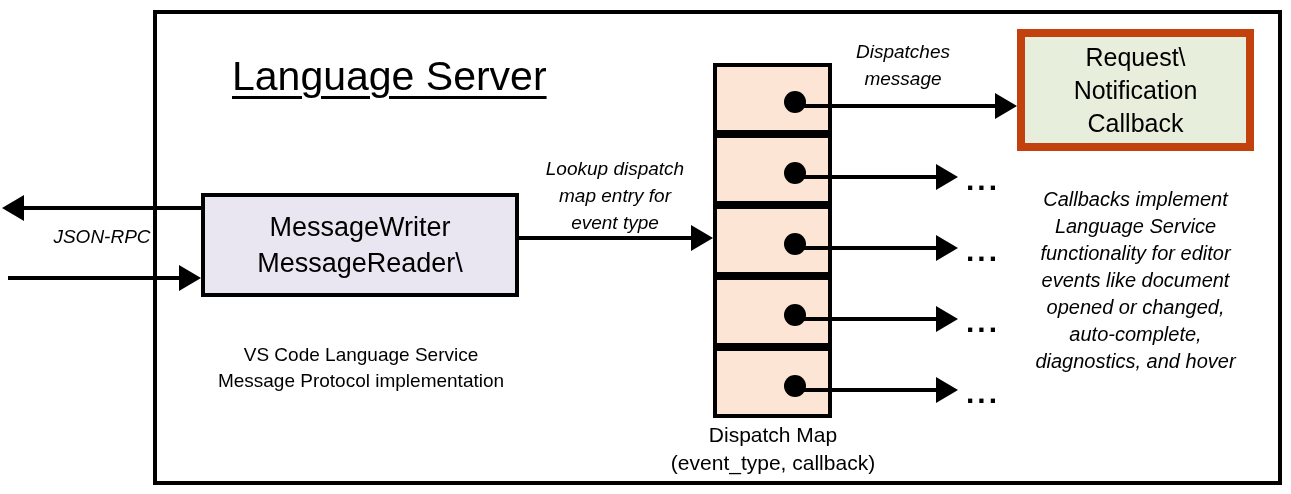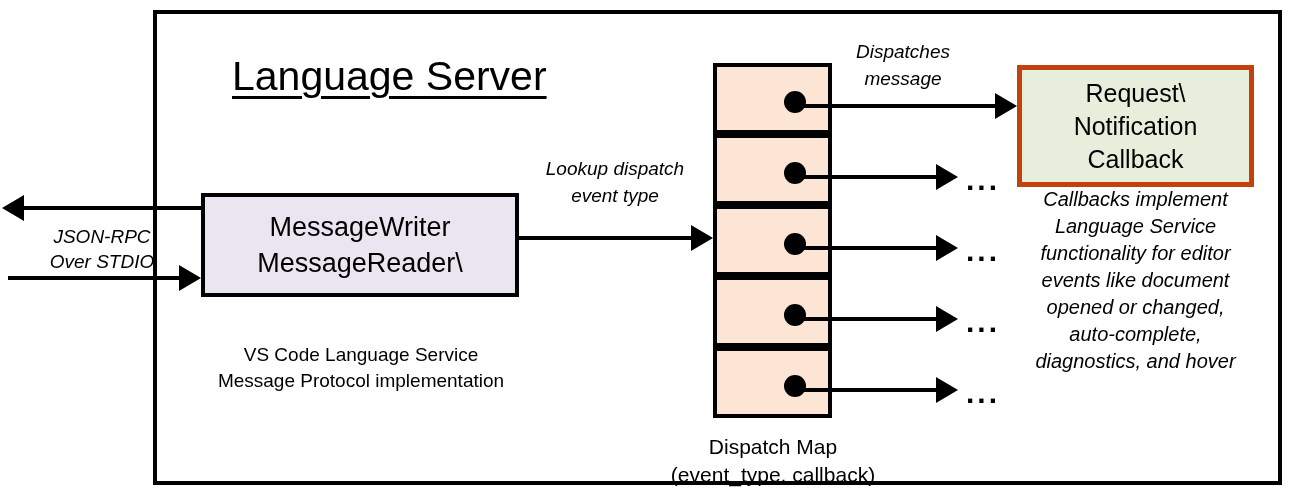--- a/index.html
+++ b/index.html
@@ -129,37 +129,35 @@
     background: #000000;
   }
   .map-caption {
     position: absolute;
     left: 638px;
     top: 421px;
     width: 270px;
     text-align: center;
     font-size: 21px;
     line-height: 28px;
-    margin-top: 12px;
   }
   
   .callback-box {
     position: absolute;
     left: 1017px;
     top: 29px;
     width: 237px;
     height: 122px;
     background: #E8EEDC;
-    border: 5px solid #c2410c;
+    border: 8px solid #c2410c;
     box-sizing: border-box;
     display: flex;
     flex-direction: column;
     align-items: center;
     justify-content: center;
-    margin-top: 36px;
   }
   .callback-box .line {
     font-size: 25px;
     line-height: 33px;
     white-space: nowrap;
   }
   .callback-caption {
     position: absolute;
     left: 1008px;
     top: 186px;
@@ -209,36 +207,36 @@
   <div class="title">Language Server</div>
 
   <div class="hline" style="left:22px; top:206px; width:180px;"></div>
   <div class="arrow-left" style="left:2px; top:195px;"></div>
 
   <div class="hline" style="left:8px; top:276px; width:175px;"></div>
   <div class="arrow-right" style="left:179px; top:265px;"></div>
 
   <div class="jsonrpc-label">
     <div>JSON-RPC</div>
-    <div>Over STDIO</div>
   </div>
 
   <div class="reader-box">
     <div class="line">MessageWriter</div>
     <div class="line">MessageReader\</div>
   </div>
   <div class="reader-caption">
     <div>VS Code Language Service</div>
     <div>Message Protocol implementation</div>
   </div>
 
   <div class="hline" style="left:519px; top:236px; width:175px;"></div>
   <div class="arrow-right" style="left:691px; top:225px;"></div>
   <div class="lookup-label">
     <div>Lookup dispatch</div>
+    <div>map entry for</div>
     <div>event type</div>
   </div>
 
   <div class="dispatch-map">
     <div class="map-cell" style="top:0px;">
       <div class="map-dot" style="left:67px; top:24px;"></div>
     </div>
     <div class="map-cell" style="top:71px;">
       <div class="map-dot" style="left:67px; top:24px;"></div>
     </div>

